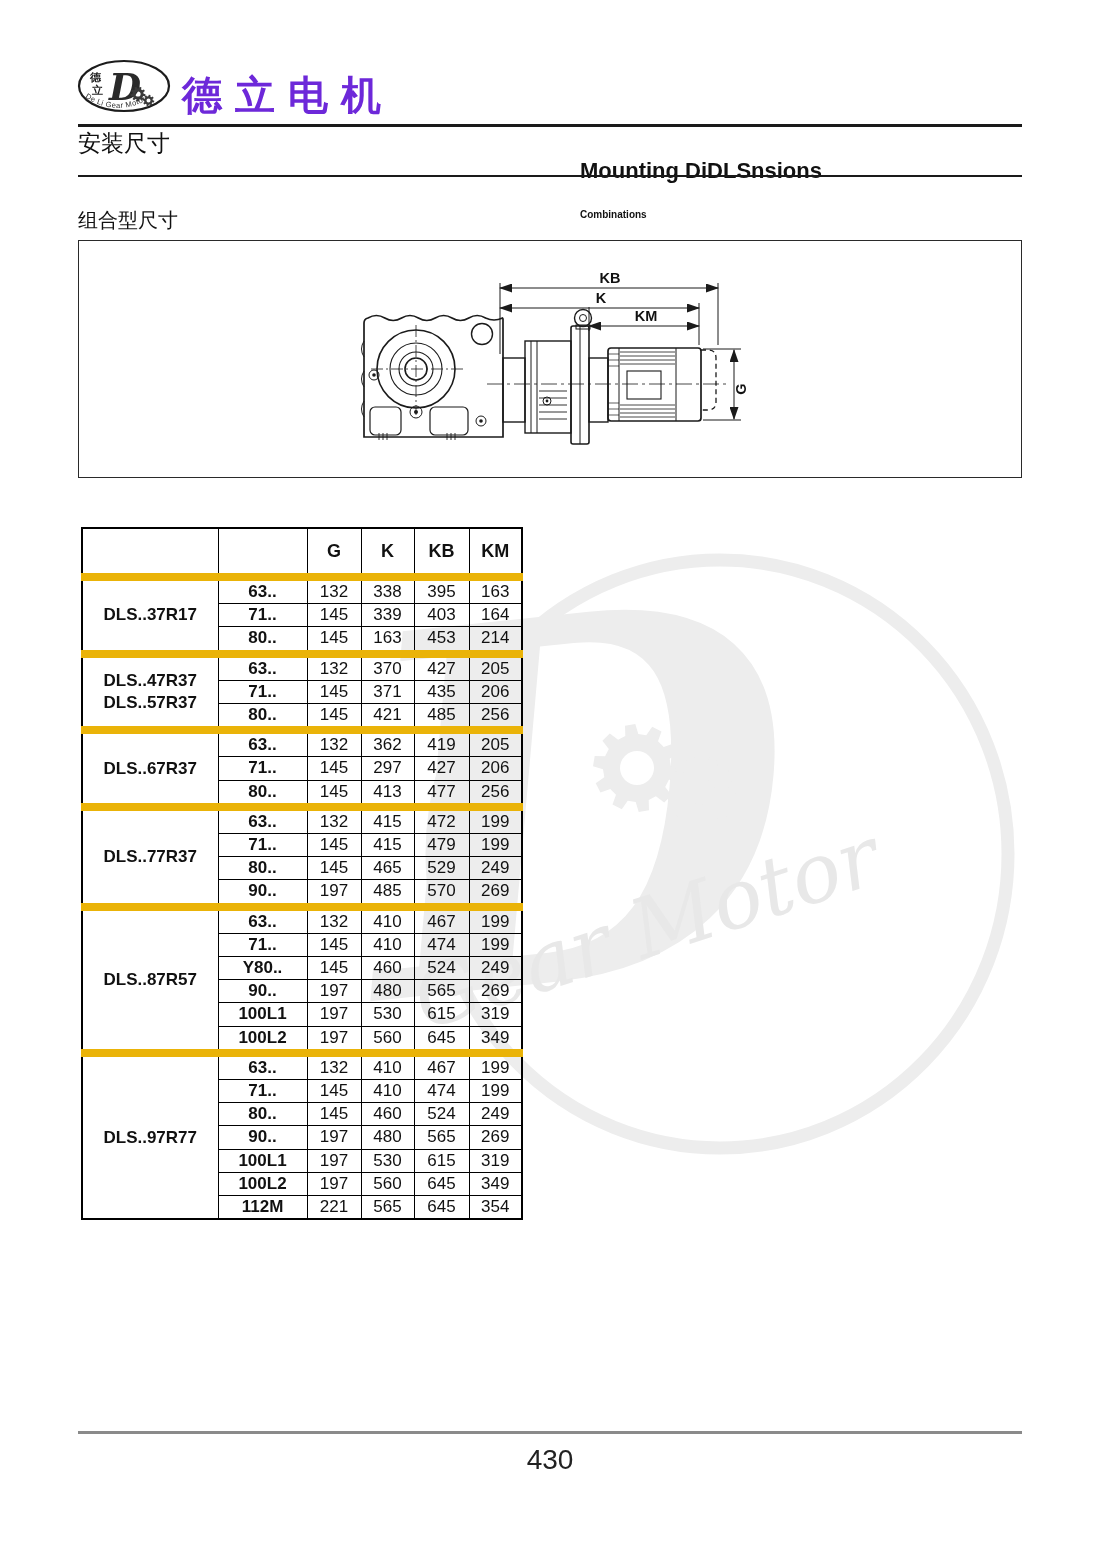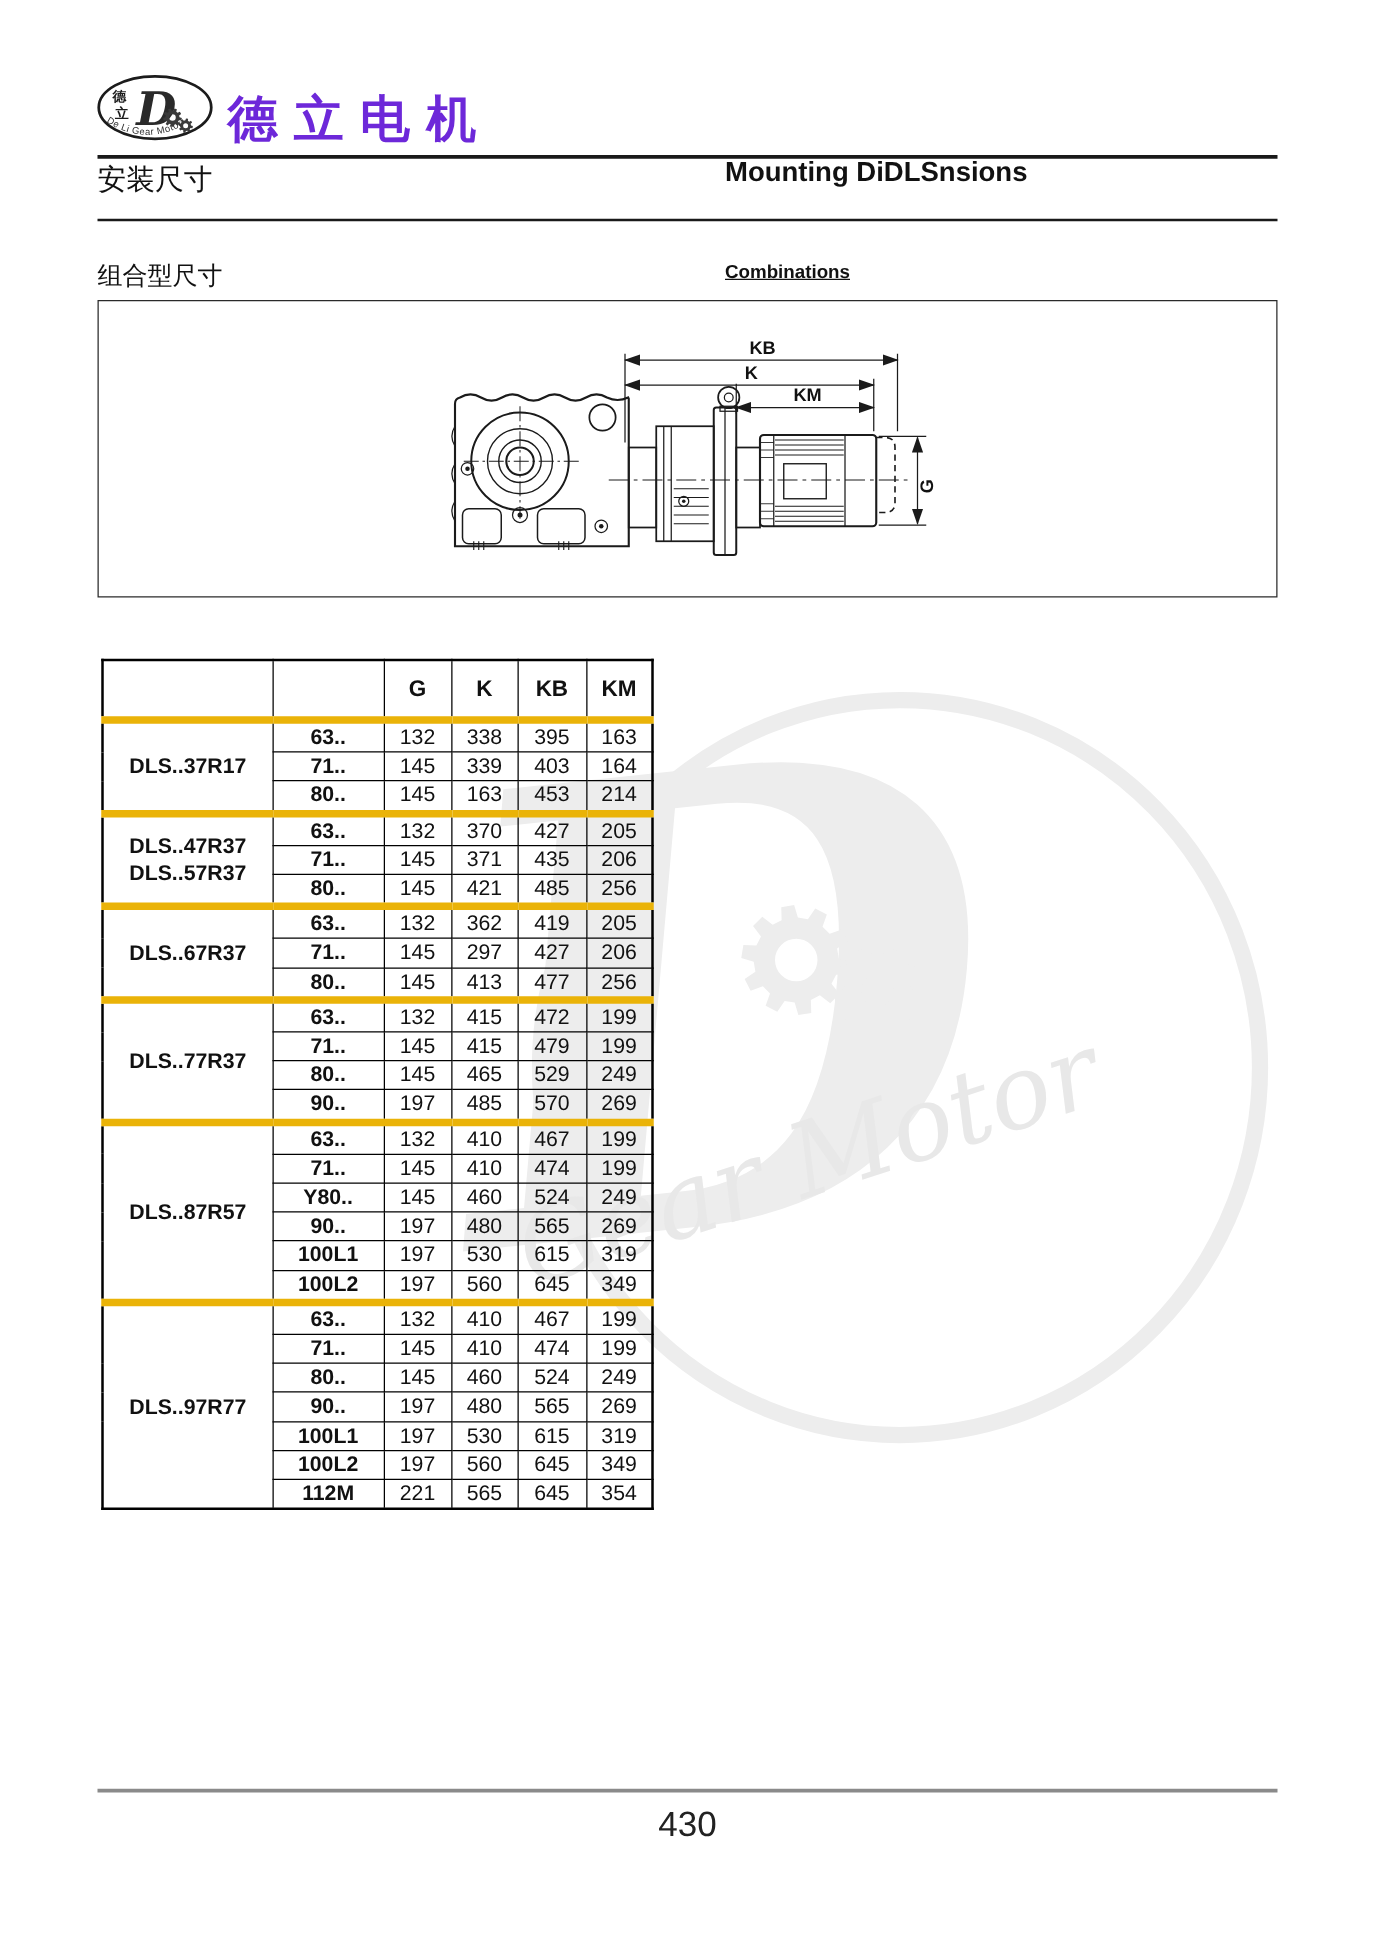--- a/index.html
+++ b/index.html
@@ -9,36 +9,36 @@
 
   
   .watermark{left:330px;top:545px;width:720px;height:640px;pointer-events:none;}
 
   
   .logo-svg{left:76px;top:58px;width:96px;height:62px;}
   .company-name{left:182px;top:68px;font-family:"DejaVu Serif",serif;font-weight:bold;
     font-size:40px;letter-spacing:13px;color:#6d28d9;white-space:nowrap;}
   .rule-1{left:78px;top:124px;width:944px;height:3px;background:#1a1a1a;}
   .title-zh{left:78px;top:128px;font-size:23px;font-weight:normal;}
-  .title-en{left:580px;top:125px;font-size:22px;font-weight:bold;}
+  .title-en{left:580px;top:158px;font-size:22px;font-weight:bold;}
   .rule-2{left:78px;top:175px;width:944px;height:2px;background:#1a1a1a;}
   .subtitle-zh{left:78px;top:207px;font-size:20px;}
-  .subtitle-en{left:580px;top:209px;font-size:15px;font-weight:bold;text-decoration:underline;}
+  .subtitle-en{left:580px;top:209px;font-size:10px;font-weight:bold;}
 
   
   .drawing-box{left:78px;top:240px;width:942px;height:236px;border:1px solid #2a2a2a;background:transparent;}
   .drawing-box svg{display:block;width:100%;height:100%;}
 
   
   .dim-table-wrap{left:81px;top:527px;}
   table.dim{border-collapse:collapse;table-layout:fixed;width:440px;border:2px solid #000;background:transparent;}
   table.dim th,table.dim td{border:1px solid #000;padding:0;text-align:center;
     font-family:"Liberation Sans",sans-serif;font-size:17px;height:22.2px;line-height:22.2px;overflow:hidden;}
   table.dim thead th{height:44px;line-height:44px;font-weight:bold;font-size:18px;border-bottom:2px solid #000;}
-  table.dim tr.group-start td{border-top:6px solid #eab308;}
+  table.dim tr.group-start td{border-top:8px solid #eab308;}
   table.dim td.model{font-weight:bold;white-space:pre-line;line-height:22px;vertical-align:middle;}
   table.dim td.size{font-weight:bold;}
 
   
   .footer-rule{left:78px;top:1431px;width:944px;height:3px;background:#8a8a8a;}
   .page-number{left:78px;top:1444px;width:944px;text-align:center;font-size:28px;color:#222;}
 </style>
 </head>
 <body>
 

